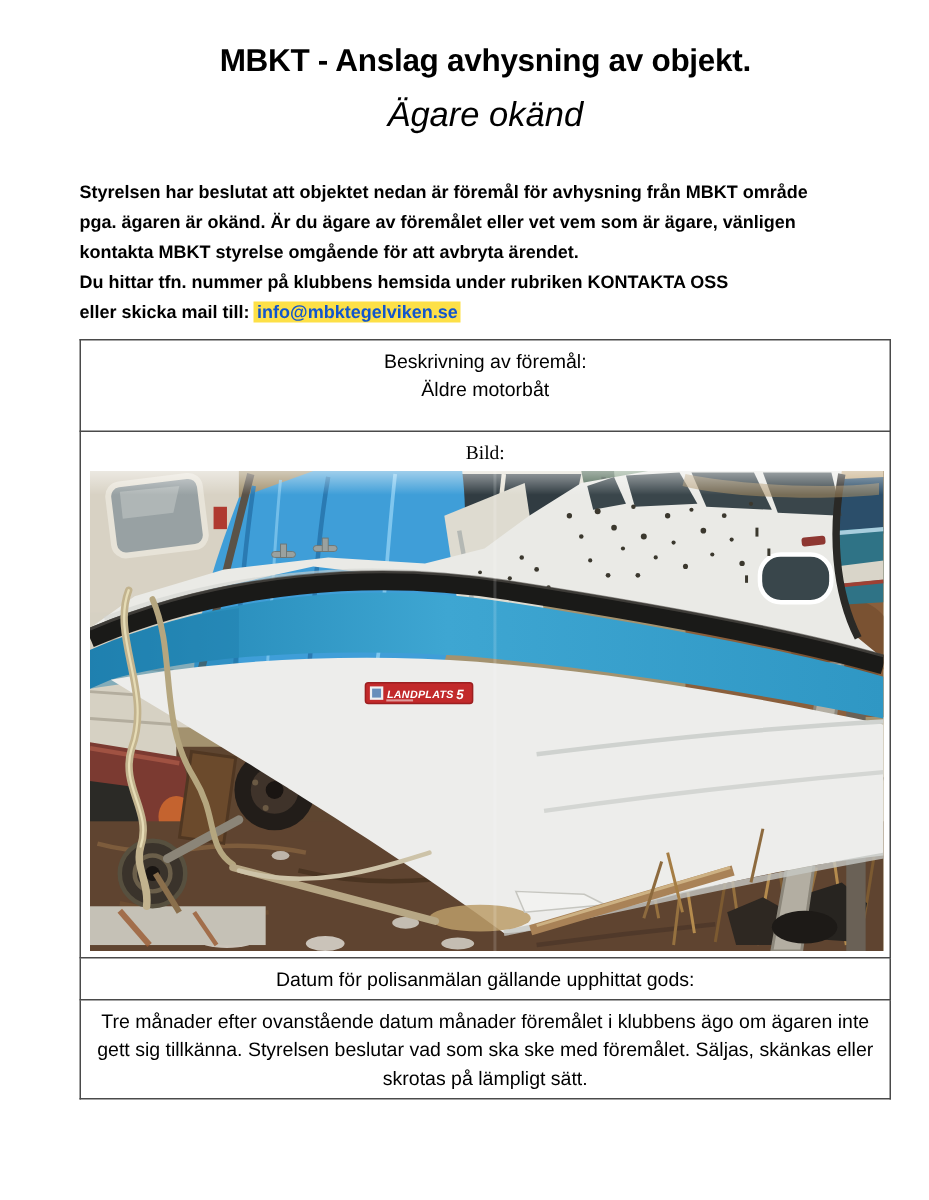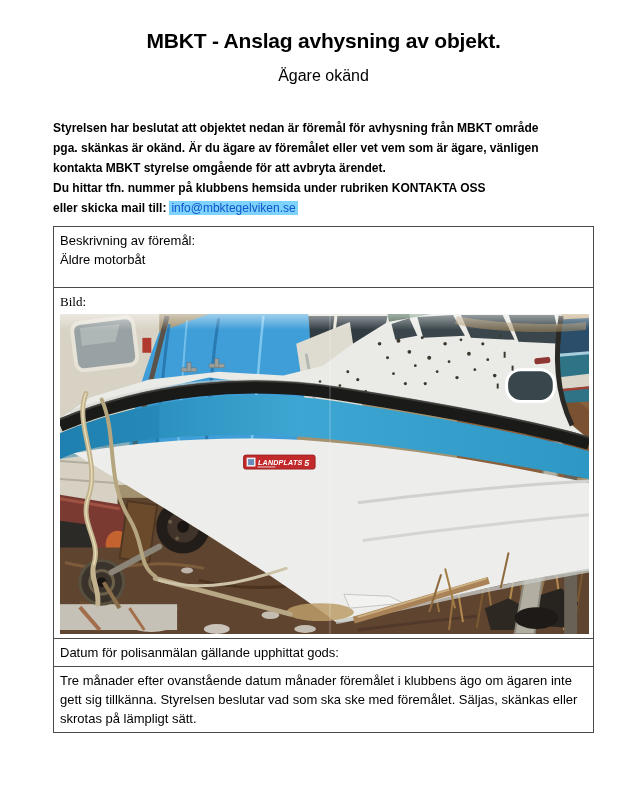--- a/index.html
+++ b/index.html
@@ -1,42 +1,42 @@
 <!DOCTYPE html>
 <html><head>
 <meta charset="utf-8">
 <style>
   html,body{margin:0;padding:0;background:#ffffff;}
   body{width:619px;height:800px;font-family:"Liberation Sans",sans-serif;color:#000;overflow:hidden;}
   .page{padding:26px 25px 0 53px;}
   .title{font-size:21px;font-weight:700;text-align:center;line-height:30px;margin:0;letter-spacing:-0.2px;}
-  .subtitle{font-size:16px;font-weight:400;text-align:center;line-height:28px;margin:6px 0 0 0;}
+  .subtitle{font-size:23px;font-weight:400;text-align:center;line-height:28px;margin:6px 0 0 0;font-style:italic;}
   .notice{margin-top:28px;font-size:12px;font-weight:700;text-align:left;line-height:20px;}
   .notice-line{white-space:nowrap;}
-  .email{color:#1155cc;background:#7dd3fc;text-decoration:none;font-weight:400;padding:0 2px;margin-left:3px;}
+  .email{color:#1155cc;background:#fde047;text-decoration:none;font-weight:700;padding:0 2px;margin-left:3px;}
   table.obj{border-collapse:collapse;margin-top:8px;width:541px;table-layout:fixed;}
-  table.obj td{border:1px solid #4a4a4a;padding:4px 6px;font-size:13px;line-height:19px;vertical-align:top;background:#fff;}
+  table.obj td{border:1px solid #4a4a4a;padding:4px 6px;font-size:13px;line-height:19px;vertical-align:top;background:#fff;text-align:center;}
   td.desc-cell{height:52px;}
   td.photo-cell{padding-bottom:5px;}
   .bild-label{display:block;margin-bottom:3px;font-family:Liberation Serif, serif;}
   td.terms-cell{font-size:12.5px;line-height:17.5px;padding-top:5px;padding-bottom:6px;}
   svg.photo{display:block;width:529px;height:320px;background:#a3926f;}
   svg text{font-family:"Liberation Sans",sans-serif;}
 </style>
 </head>
 <body>
 
 <div class="page">
 
   <h1 class="title">MBKT - Anslag avhysning av objekt.</h1>
   <h2 class="subtitle">Ägare okänd</h2>
 
   <div class="notice">
     <div class="notice-line">Styrelsen har beslutat att objektet nedan är föremål för avhysning från MBKT område</div>
-    <div class="notice-line">pga. skänkas är okänd. Är du ägare av föremålet eller vet vem som är ägare, vänligen</div>
+    <div class="notice-line">pga. ägaren är okänd. Är du ägare av föremålet eller vet vem som är ägare, vänligen</div>
     <div class="notice-line">kontakta MBKT styrelse omgående för att avbryta ärendet.</div>
     <div class="notice-line">Du hittar tfn. nummer på klubbens hemsida under rubriken KONTAKTA OSS</div>
     <div class="notice-line">
       <span>eller skicka mail till:</span><a class="email" href="#">info@mbktegelviken.se</a>
     </div>
   </div>
 
   <table class="obj">
     <tbody>
         <tr>

